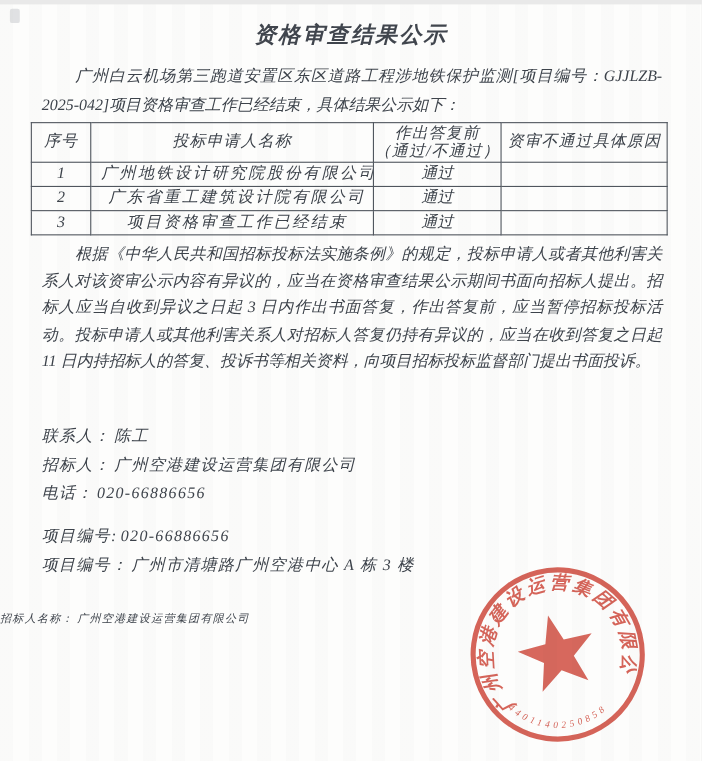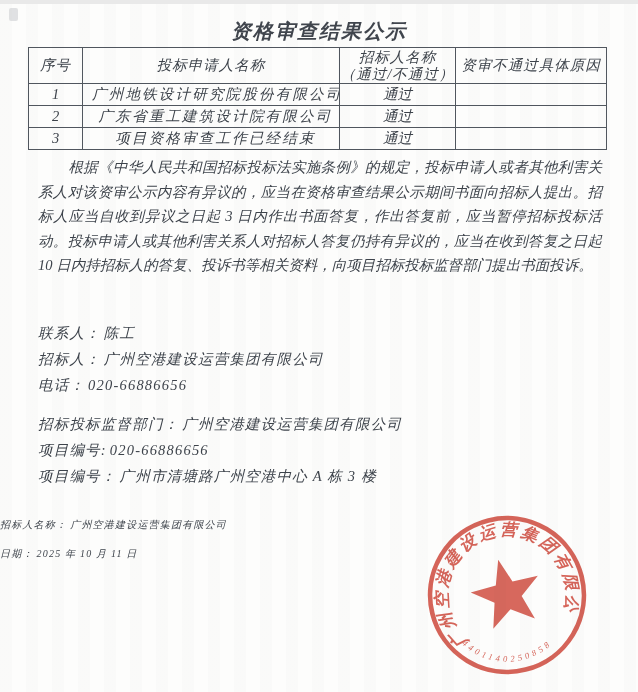--- a/index.html
+++ b/index.html
@@ -92,34 +92,35 @@
 </style>
 </head>
 <body>
 
 <div class="page">
 
   <div class="scan-artifact"></div>
 
   <h1 class="doc-title">资格审查结果公示</h1>
 
+  <p class="para intro-para">广州白云机场第三跑道安置区东区道路工程涉地铁保护监测[项目编号：GJJLZB-2025-042]项目资格审查工作已经结束，具体结果公示如下：</p>
 
   <table class="qual-table">
     <colgroup>
       <col class="col-no">
         <col class="col-applicant">
         <col class="col-result">
         <col class="col-reason">
     </colgroup>
     <thead>
       <tr>
         <th>序号</th>
         <th>投标申请人名称</th>
         <th>
-          <span style="display:block">招标人名称</span>
+          <span style="display:block">作出答复前</span>
           <span style="display:block">（通过/不通过）</span>
         </th>
         <th>资审不通过具体原因</th>
       </tr>
     </thead>
     <tbody>
       <tr>
         <td>1</td>
         <td class="cell-applicant">广州地铁设计研究院股份有限公司</td>
         <td>通过</td>
@@ -133,52 +134,46 @@
       </tr>
       <tr>
         <td>3</td>
         <td class="cell-applicant">项目资格审查工作已经结束</td>
         <td>通过</td>
         <td></td>
       </tr>
     </tbody>
   </table>
 
-  <p class="para legal-para">根据《中华人民共和国招标投标法实施条例》的规定，投标申请人或者其他利害关系人对该资审公示内容有异议的，应当在资格审查结果公示期间书面向招标人提出。招标人应当自收到异议之日起 3 日内作出书面答复，作出答复前，应当暂停招标投标活动。投标申请人或其他利害关系人对招标人答复仍持有异议的，应当在收到答复之日起 10 日内持招标人的答复、投诉书等相关资料，向项目招标投标监督部门提出书面投诉。</p>
+  <p class="para legal-para">根据《中华人民共和国招标投标法实施条例》的规定，投标申请人或者其他利害关系人对该资审公示内容有异议的，应当在资格审查结果公示期间书面向招标人提出。招标人应当自收到异议之日起 3 日内作出书面答复，作出答复前，应当暂停招标投标活动。投标申请人或其他利害关系人对招标人答复仍持有异议的，应当在收到答复之日起 11 日内持招标人的答复、投诉书等相关资料，向项目招标投标监督部门提出书面投诉。</p>
 
   <div class="contact-block block-tenderer">
     <div class="contact-line">
       <span>联系人：</span><span class="value">陈工</span>
     </div>
     <div class="contact-line">
       <span>招标人：</span><span class="value">广州空港建设运营集团有限公司</span>
     </div>
     <div class="contact-line">
       <span>电话：</span><span class="value">020-66886656</span>
     </div>
   </div>
 
   <div class="contact-block block-supervision">
     <div class="contact-line">
-      <span>招标投标监督部门：</span><span class="value">广州空港建设运营集团有限公司</span>
-    </div>
-    <div class="contact-line">
       <span>项目编号:</span><span class="value">020-66886656</span>
     </div>
     <div class="contact-line">
       <span>项目编号：</span><span class="value">广州市清塘路广州空港中心 A 栋 3 楼</span>
     </div>
   </div>
 
   <div class="signature-block">
     <div class="contact-line">
       <span>招标人名称：</span><span class="value">广州空港建设运营集团有限公司</span>
-    </div>
-    <div class="contact-line">
-      <span>日期：</span><span class="value">2025 年 10 月 11 日</span>
     </div>
   </div>
 
   <svg class="stamp" viewBox="0 0 170 170" xmlns="http://www.w3.org/2000/svg">
     <defs>
       <path id="stamp-arc-top" d="M 38.5 121.3 A 59 59 0 1 1 131.5 121.3" fill="none"></path>
       <path id="stamp-arc-bottom" d="M 26.7 116 A 66 66 0 0 0 143.3 116" fill="none"></path>
     </defs>
     <circle cx="85" cy="85" r="76" fill="none" stroke="#cf4638" stroke-width="4.6" stroke-opacity="0.9"></circle>
     <polygon points="85,49 93.5,73.3 119.2,73.9 98.8,89.5 106.2,114.1 85,99.5 63.8,114.1 71.2,89.5 50.8,73.9 76.5,73.3" fill="#cf4638" fill-opacity="0.88"></polygon>

